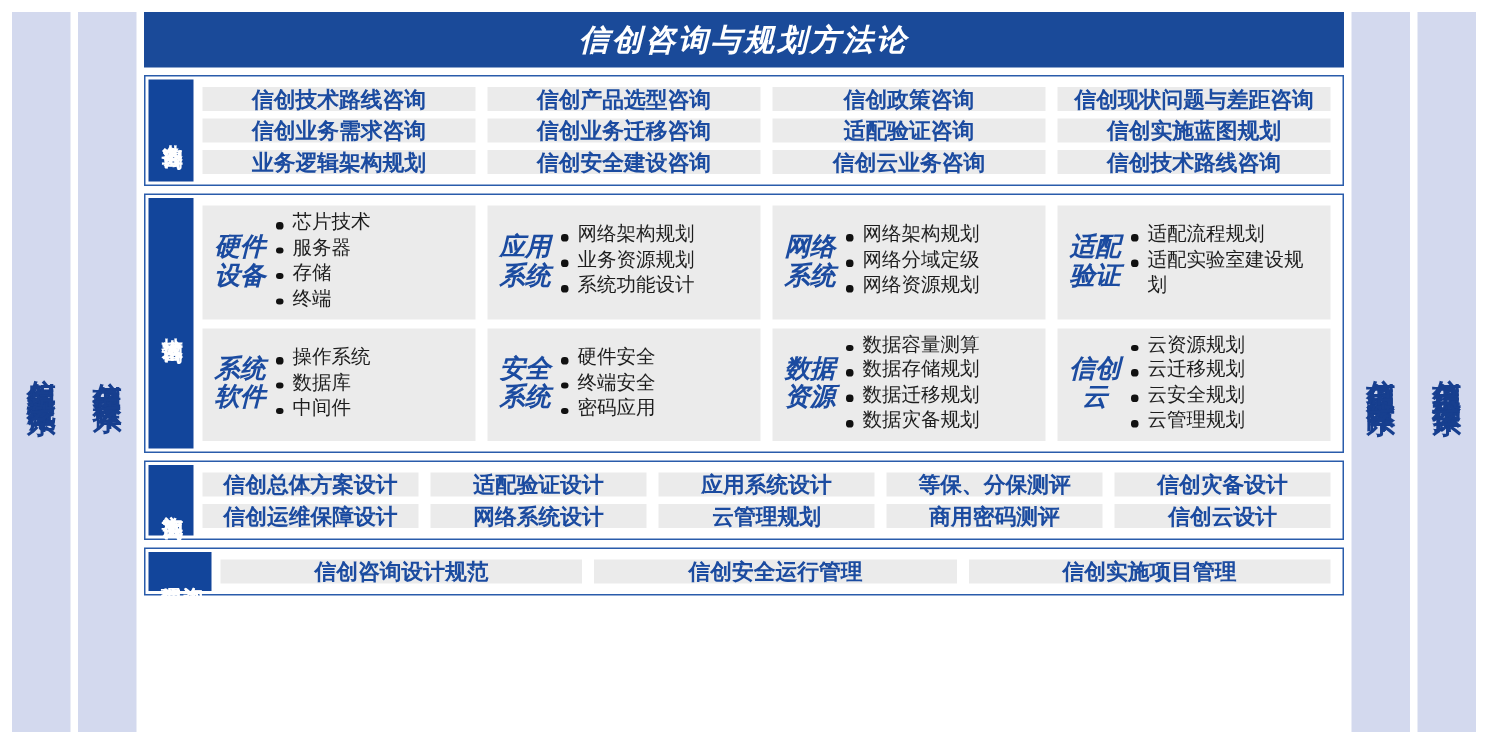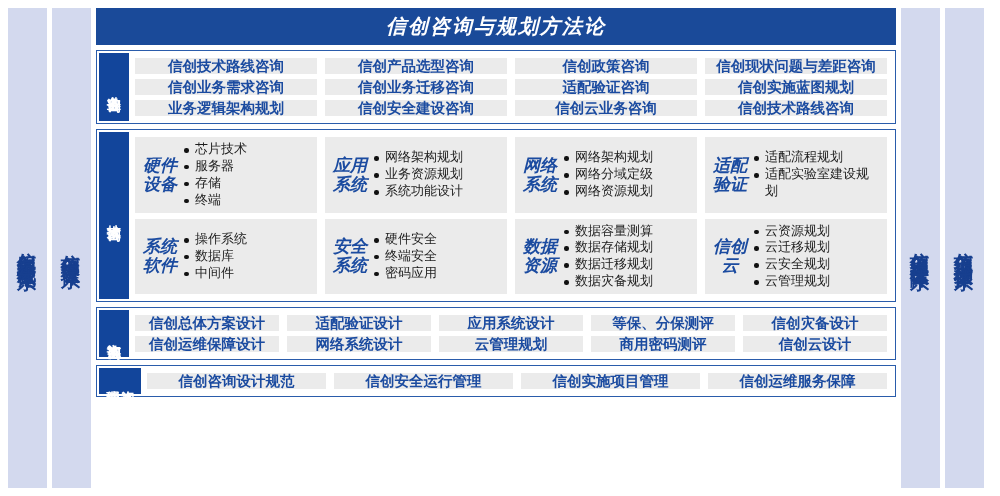--- a/index.html
+++ b/index.html
@@ -322,21 +322,20 @@
         <div class="vwrap">
           <span class="vtext">咨询</span>
           <span class="vtext">管理</span>
         </div>
       </div>
       <div class="band-body">
         <div class="chip-row">
           <div class="chip">信创咨询设计规范</div>
           <div class="chip">信创安全运行管理</div>
           <div class="chip">信创实施项目管理</div>
-          <div class="chip">信创运维服务保障</div>
         </div>
       </div>
     </div>
 
   </div>
 
   <div class="pillar">
     <span class="vtext">信创项目安全保障体系</span>
   </div>
 

